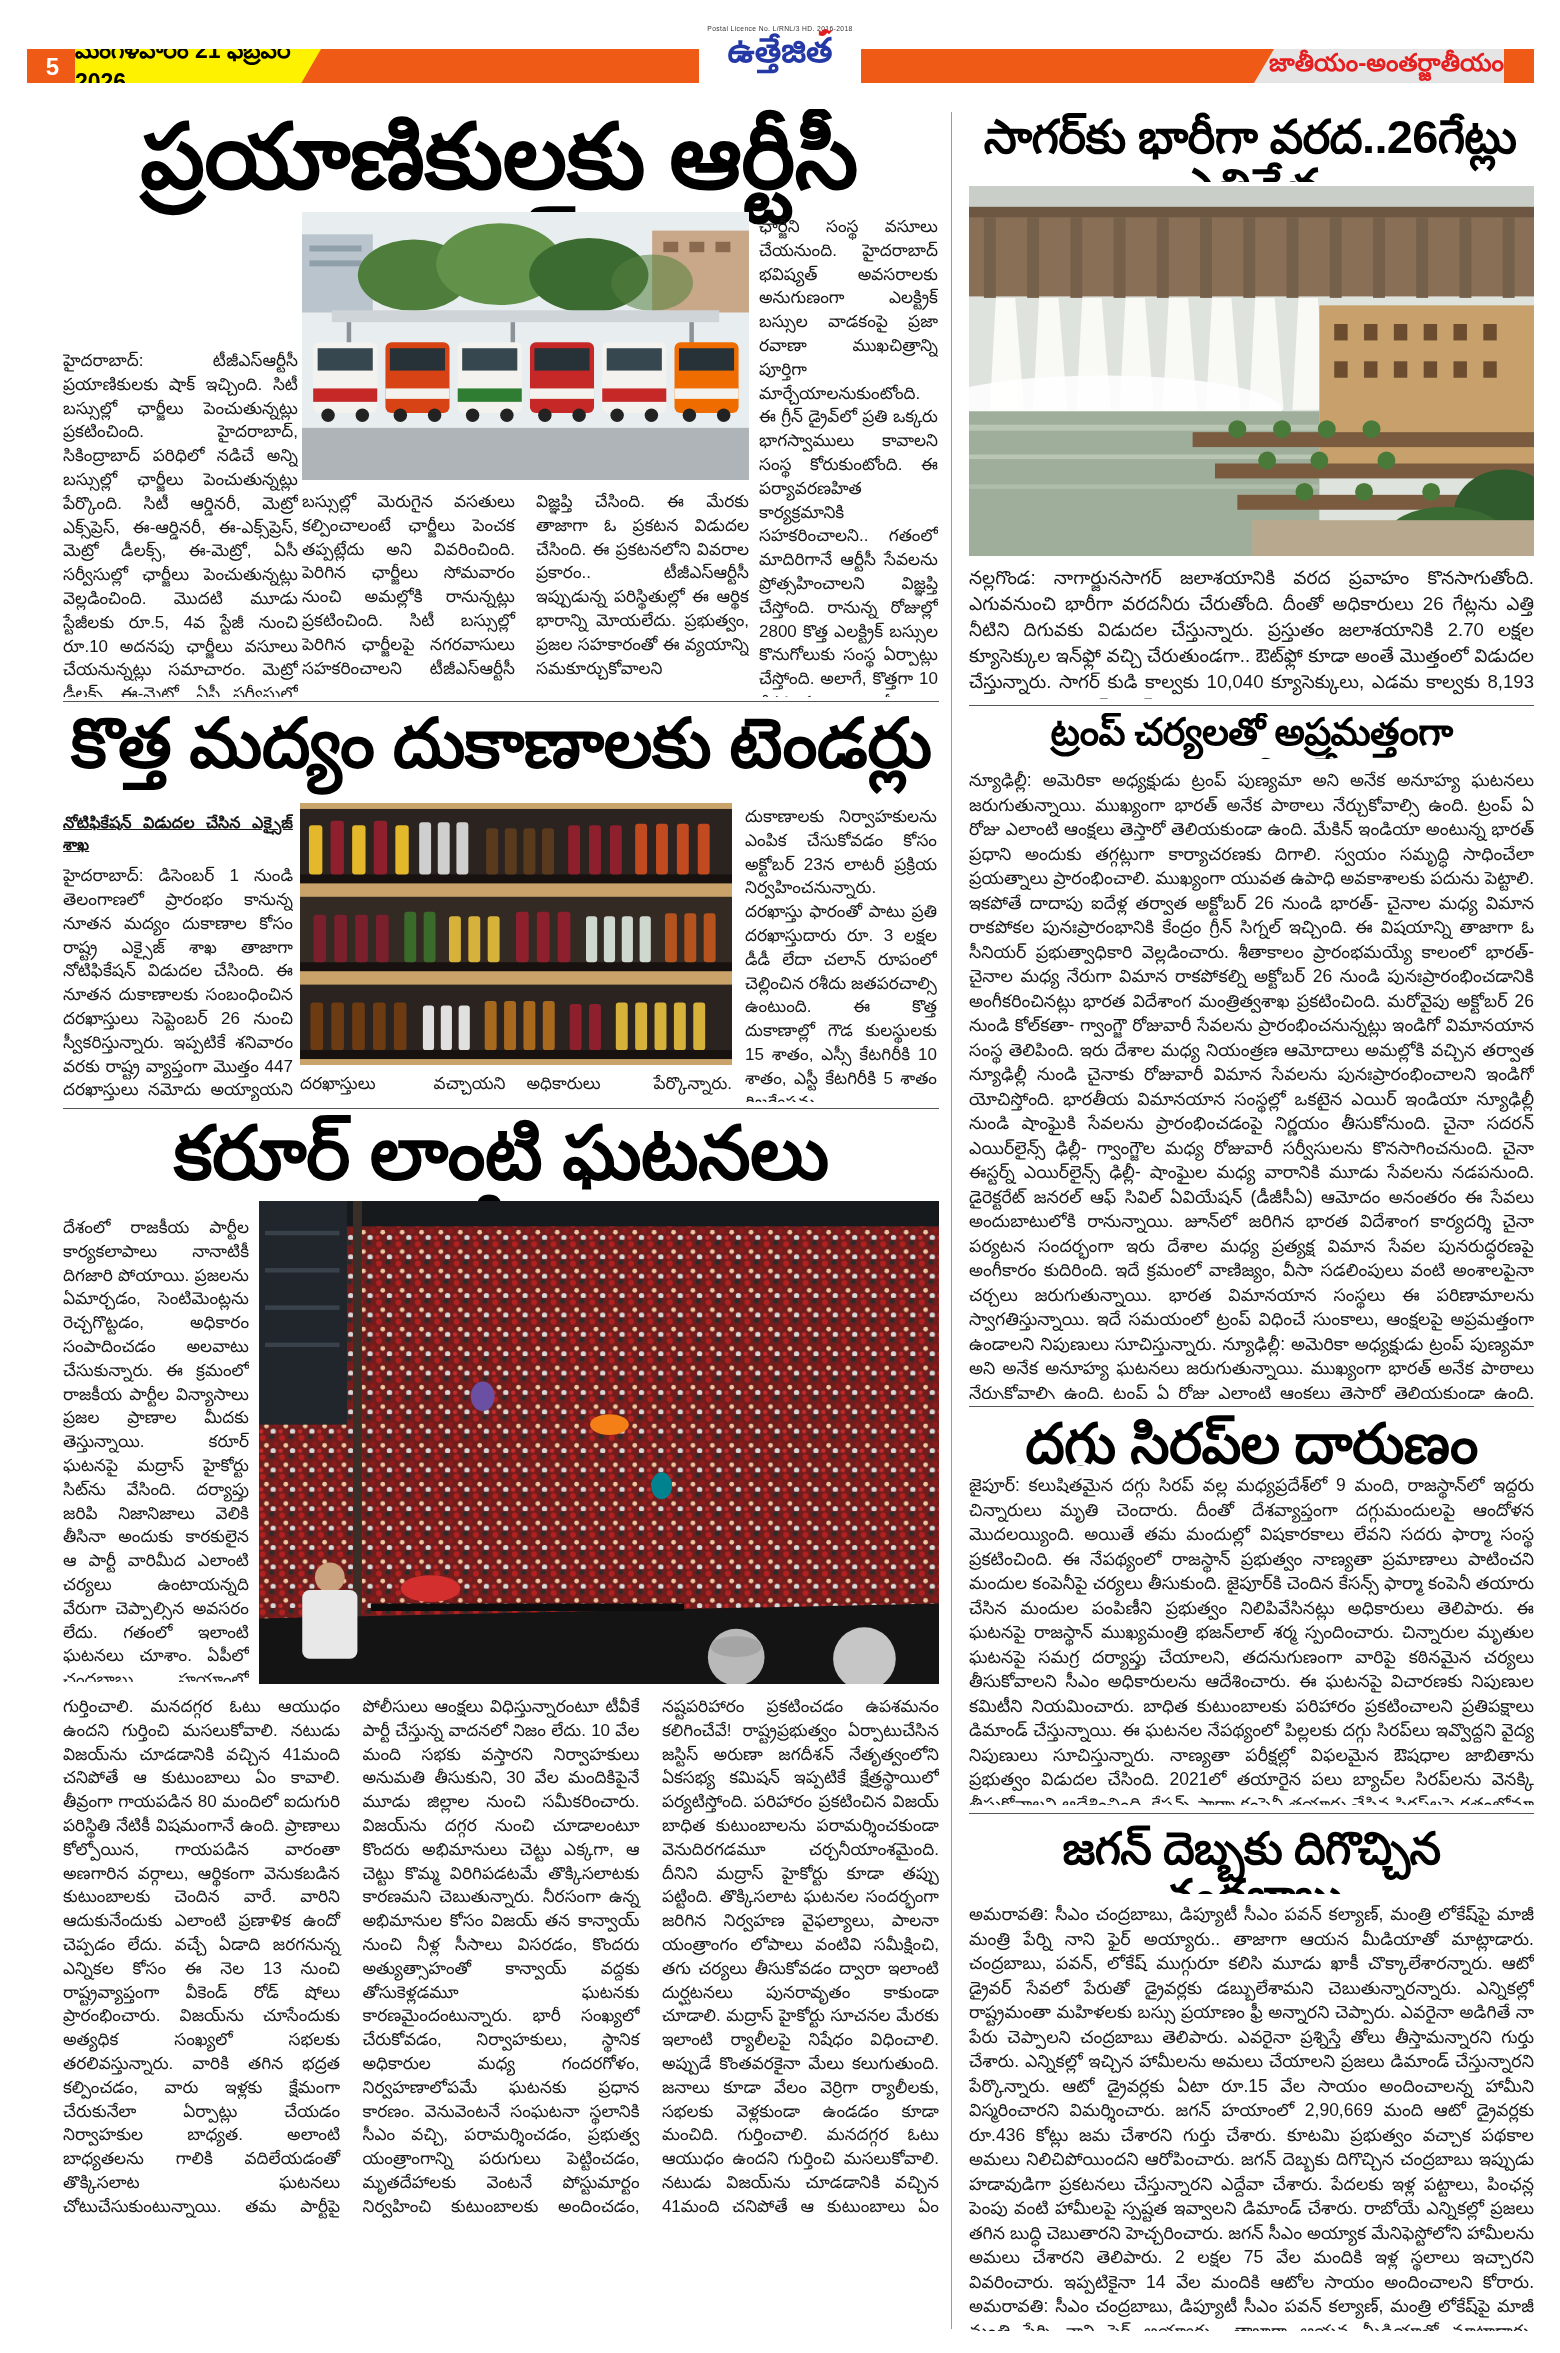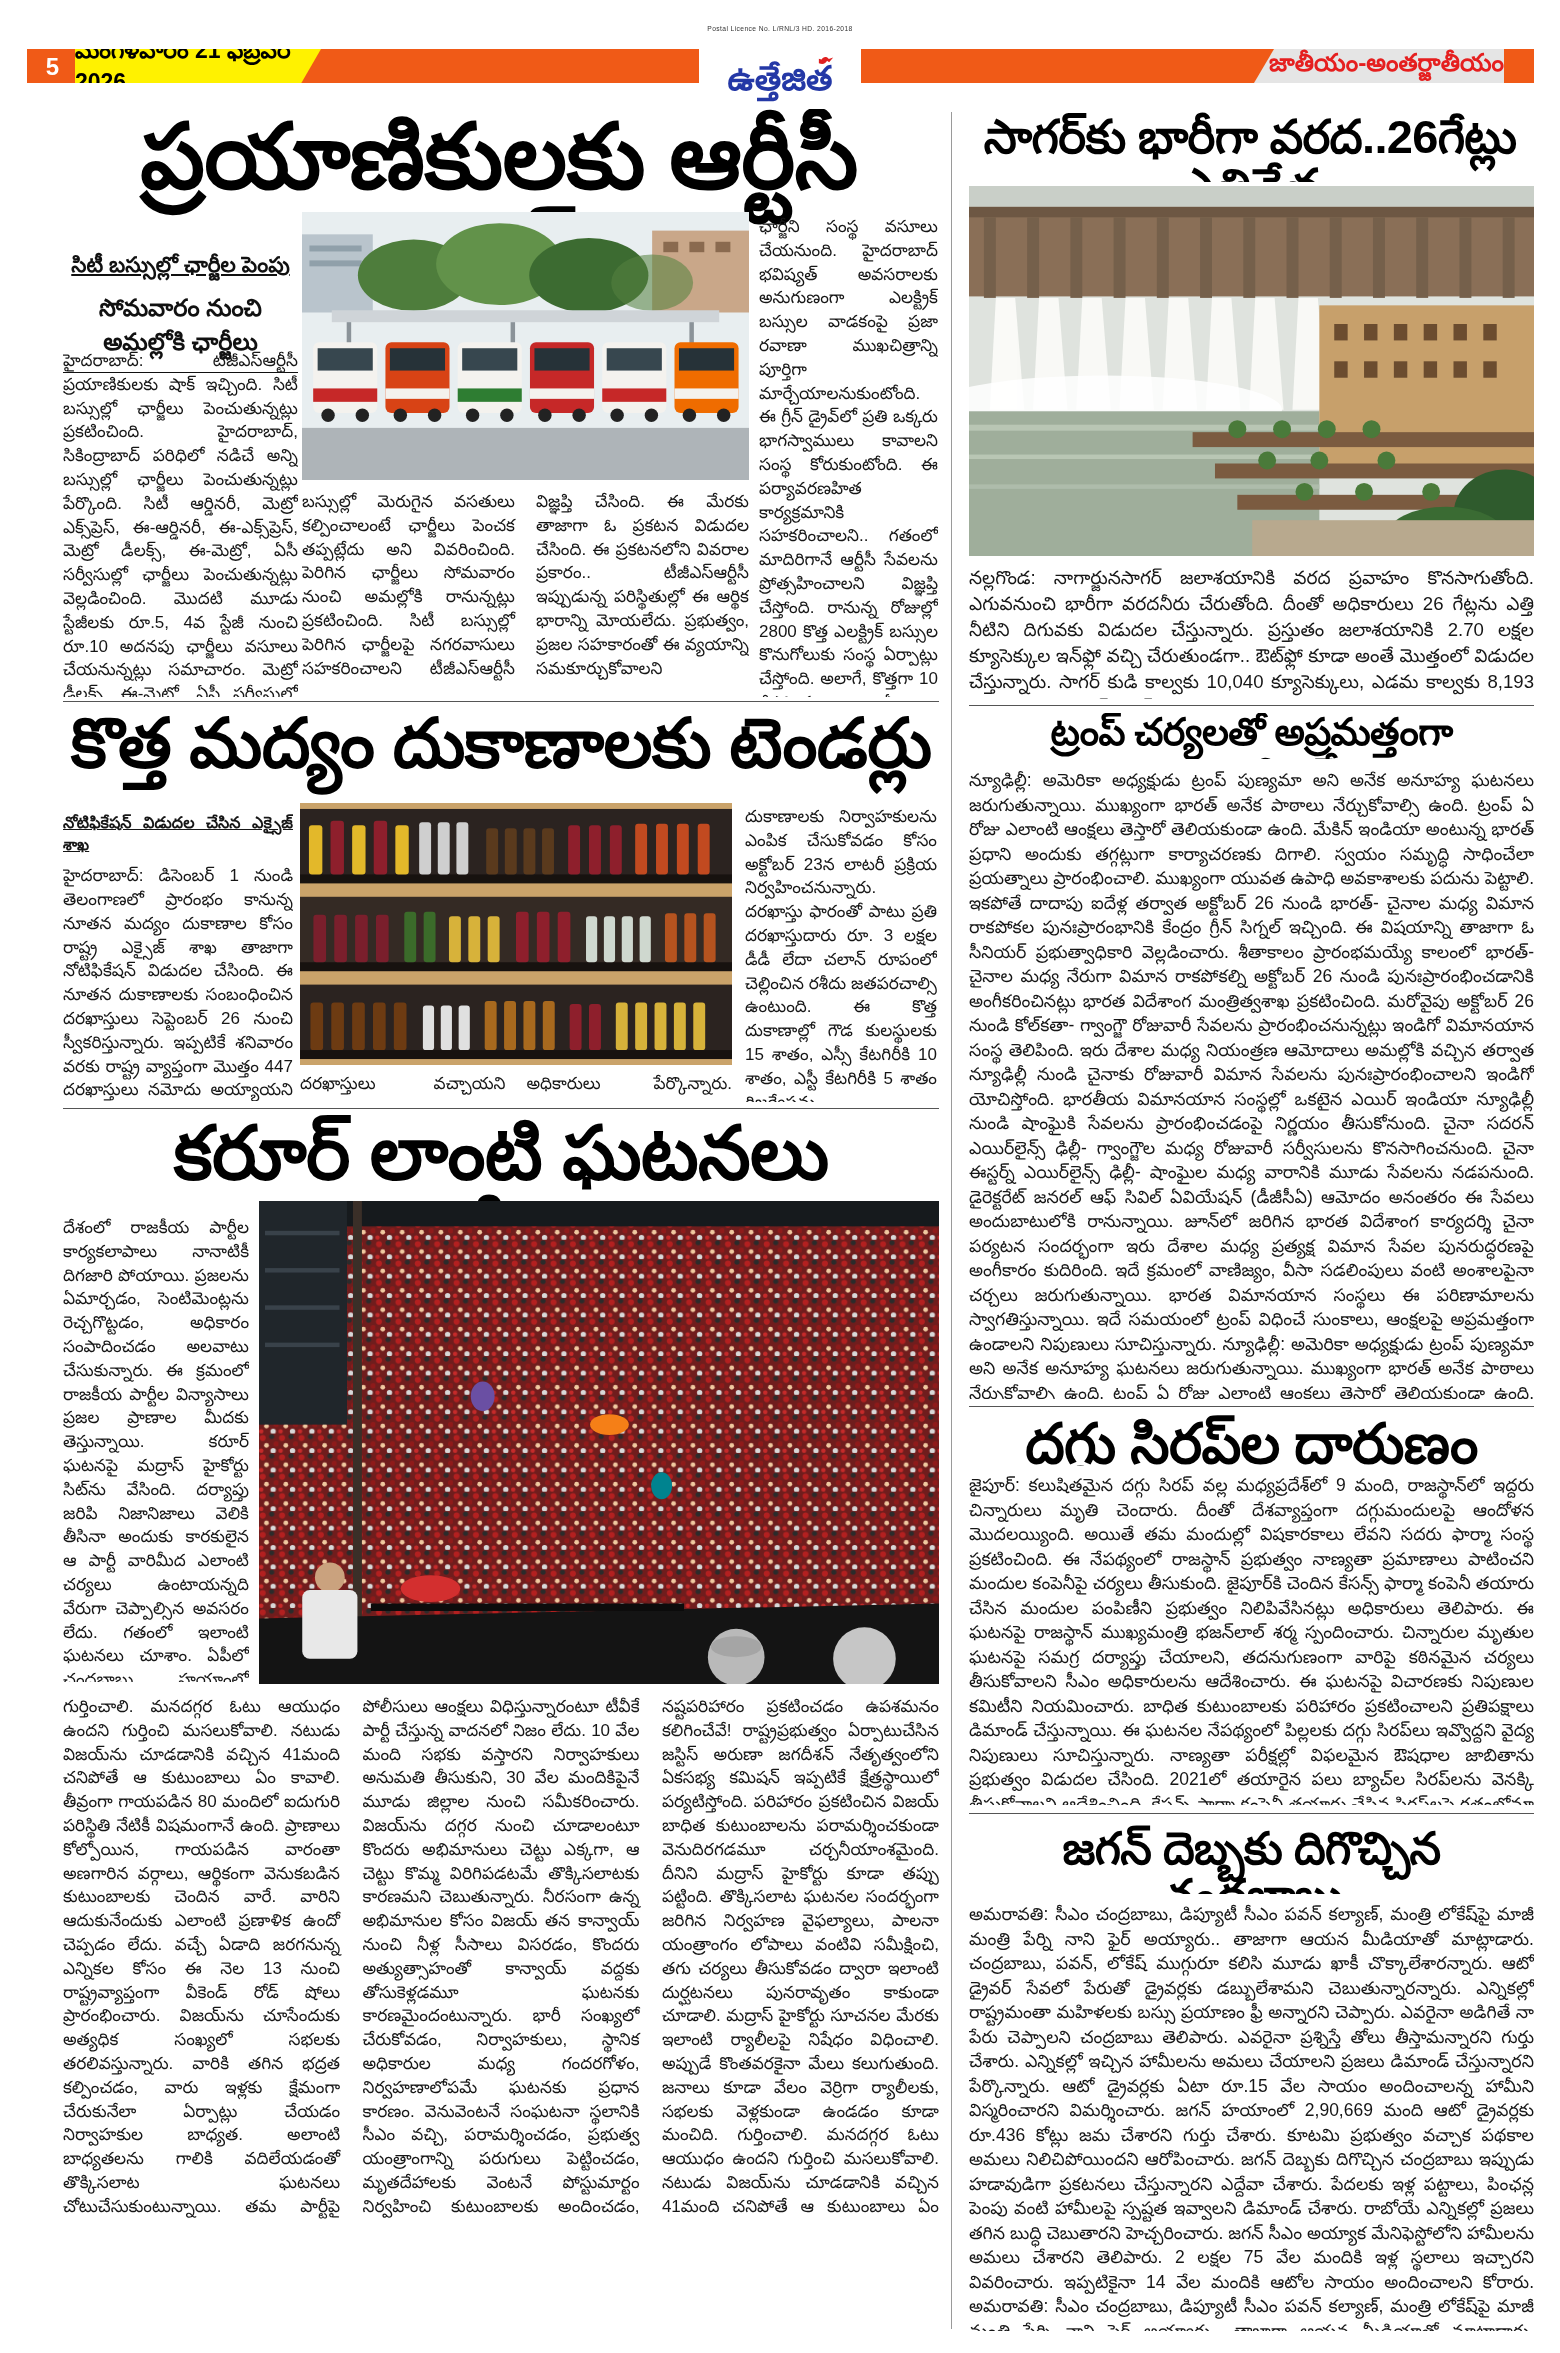--- a/index.html
+++ b/index.html
@@ -13,21 +13,21 @@
             clip-path:polygon(0 0,100% 0,92% 100%,0 100%);
             display:flex;align-items:center;justify-content:center;}
   .dateband span{font-size:23px;font-weight:800;color:#000;}
   .sectionband{position:absolute;left:1254px;top:49px;width:250px;height:34px;background:#e5e5e5;
             clip-path:polygon(8% 0,100% 0,100% 100%,0 100%);
             display:flex;align-items:center;justify-content:flex-end;}
   .sectionband span{font-size:24.6px;font-weight:800;color:#e51f1f;}
   .logo{position:absolute;left:699px;top:25px;width:162px;height:63px;background:#fff;
         display:flex;flex-direction:column;align-items:center;justify-content:flex-start;z-index:3;}
   .logo .postal{font-size:6.7px;color:#333;letter-spacing:0.4px;white-space:nowrap;}
-  .logo .brand{font-size:34px;line-height:37px;font-weight:800;color:#2438a6;position:relative;margin-top:28px;}
+  .logo .brand{font-size:34px;line-height:37px;font-weight:800;color:#2438a6;position:relative;}
   .logo .dove{position:absolute;right:-3px;top:-7.5px;width:19.4px;height:16.4px;}
   
   .vdiv{position:absolute;left:951px;top:112px;height:2217px;width:0;border-left:0.7px solid #9a9a9a;}
   .hrule{position:absolute;border-top:0.7px solid #555;height:0;}
   
   .headline{position:absolute;font-weight:800;color:#000;text-align:center;line-height:1.05;
             letter-spacing:-0.7px;overflow:hidden;}
   
   .body{position:absolute;font-size:17px;line-height:1.4;text-align:justify;color:#161616;
         overflow:hidden;word-break:break-word;}
@@ -61,24 +61,20 @@
       <svg class="dove" viewBox="0 0 24 24">
         <path d="M2 15c6 2.5 10 .5 12-3.5l3 2 6-7-6.5 2.2C13.5 4.5 8 5.5 6 9.5L2 8.5z" fill="#e02020"></path>
       </svg>
     </span>
   </div>
 
   <div class="vdiv"></div>
 
   <div class="headline" style="left:63px;top:109px;width:872px;height:148px;font-size:91px;">ప్రయాణికులకు ఆర్టీసీ షాక్</div>
 
-  <div class="subheads">
-    <div class="s1">సిటీ బస్సుల్లో ఛార్జీల పెంపు</div>
-    <div class="s2">సోమవారం నుంచి అమల్లోకి ఛార్జీలు</div>
-  </div>
   <div class="body" style="left:63px;top:349px;width:235px;height:348px;">హైదరాబాద్: టీజీఎస్ఆర్టీసీ ప్రయాణికులకు షాక్ ఇచ్చింది. సిటీ బస్సుల్లో ఛార్జీలు పెంచుతున్నట్లు ప్రకటించింది. హైదరాబాద్, సికింద్రాబాద్ పరిధిలో నడిచే అన్ని బస్సుల్లో ఛార్జీలు పెంచుతున్నట్లు పేర్కొంది. సిటీ ఆర్డినరీ, మెట్రో ఎక్స్‌ప్రెస్, ఈ-ఆర్డినరీ, ఈ-ఎక్స్‌ప్రెస్, మెట్రో డీలక్స్, ఈ-మెట్రో, ఏసీ సర్వీసుల్లో ఛార్జీలు పెంచుతున్నట్లు వెల్లడించింది. మొదటి మూడు స్టేజీలకు రూ.5, 4వ స్టేజీ నుంచి రూ.10 అదనపు ఛార్జీలు వసూలు చేయనున్నట్లు సమాచారం. మెట్రో డీలక్స్, ఈ-మెట్రో, ఏసీ సర్వీసుల్లో మొదటి స్టేజీకి రూ.5, రెండో స్టేజీ నుంచి రూ.10 అదనపు ఛార్జీల వసూలు చేయనుంది. పెరిగిన ఛార్జీల సొమ్మును ఎలక్ట్రిక్ బస్సుల కొనుగోలుకు వినియోగించనున్నట్లు తెలిపింది.</div>
 
   <div class="ph" style="left:302px;top:212px;width:447px;height:268px;">
     <svg viewBox="0 0 600 360" preserveAspectRatio="none">
       <rect width="600" height="360" fill="#e8eef0"></rect>
       <rect x="0" y="30" width="95" height="105" fill="#b9c4cc"></rect>
       <rect x="10" y="45" width="70" height="8" fill="#90a0aa"></rect>
         <rect x="10" y="65" width="70" height="8" fill="#90a0aa"></rect>
       <rect x="470" y="25" width="130" height="110" fill="#c9a789"></rect>
       <rect x="485" y="40" width="20" height="14" fill="#8a6a4f"></rect>

